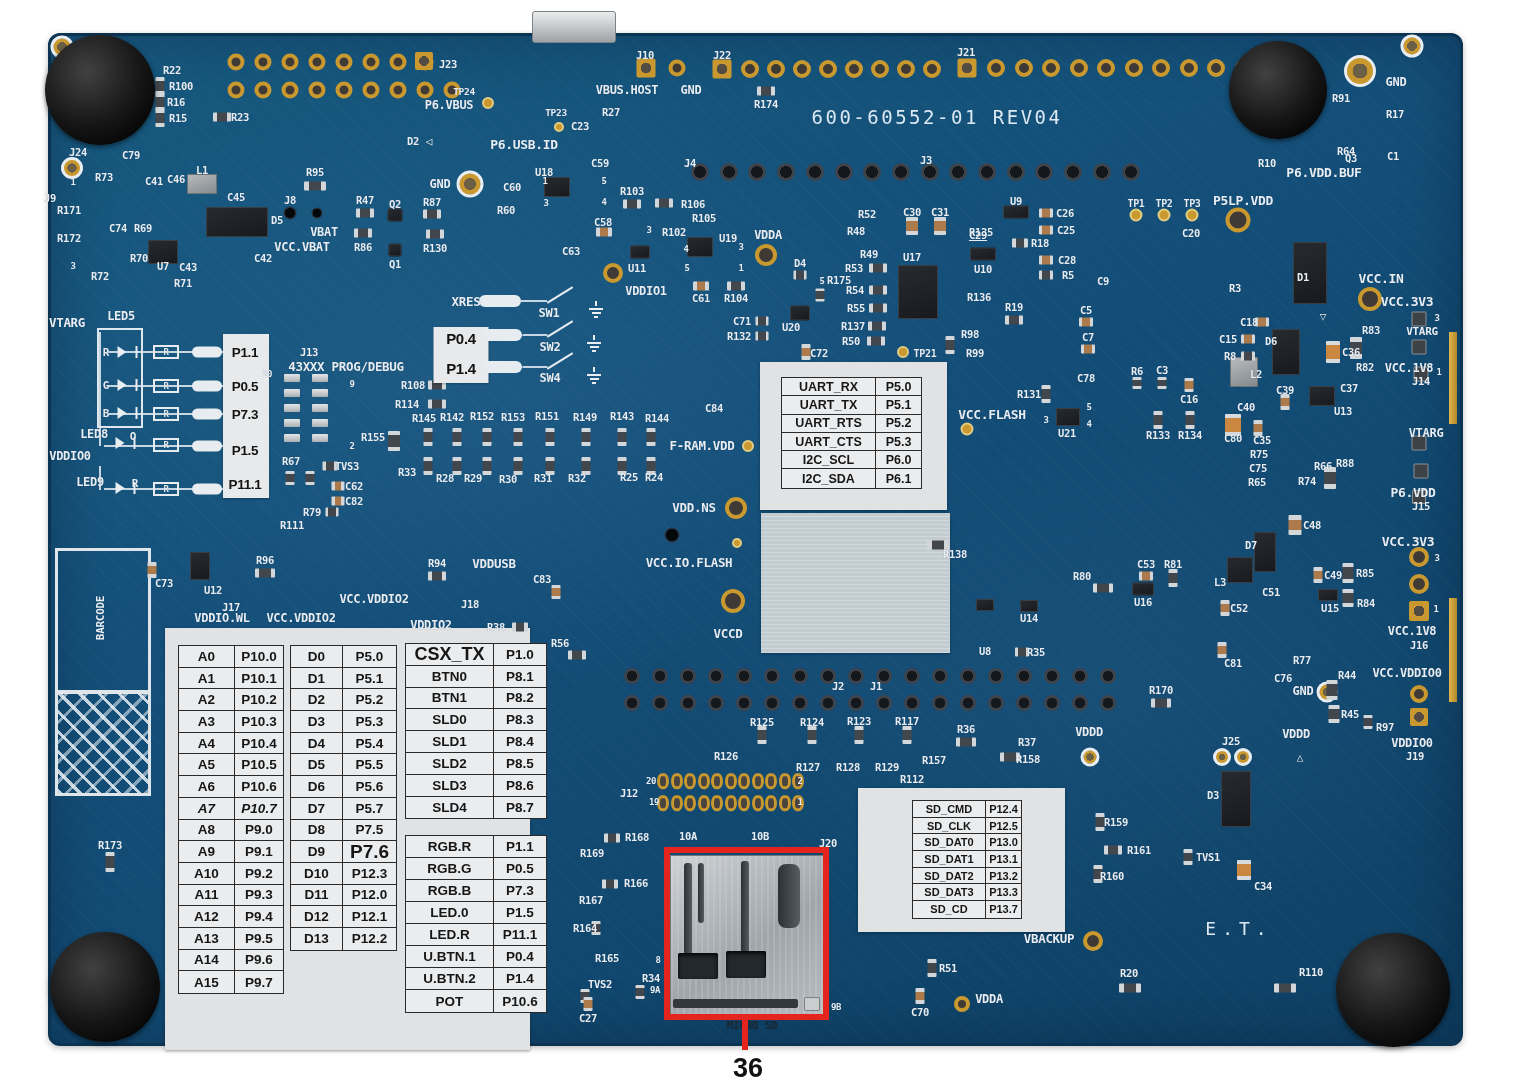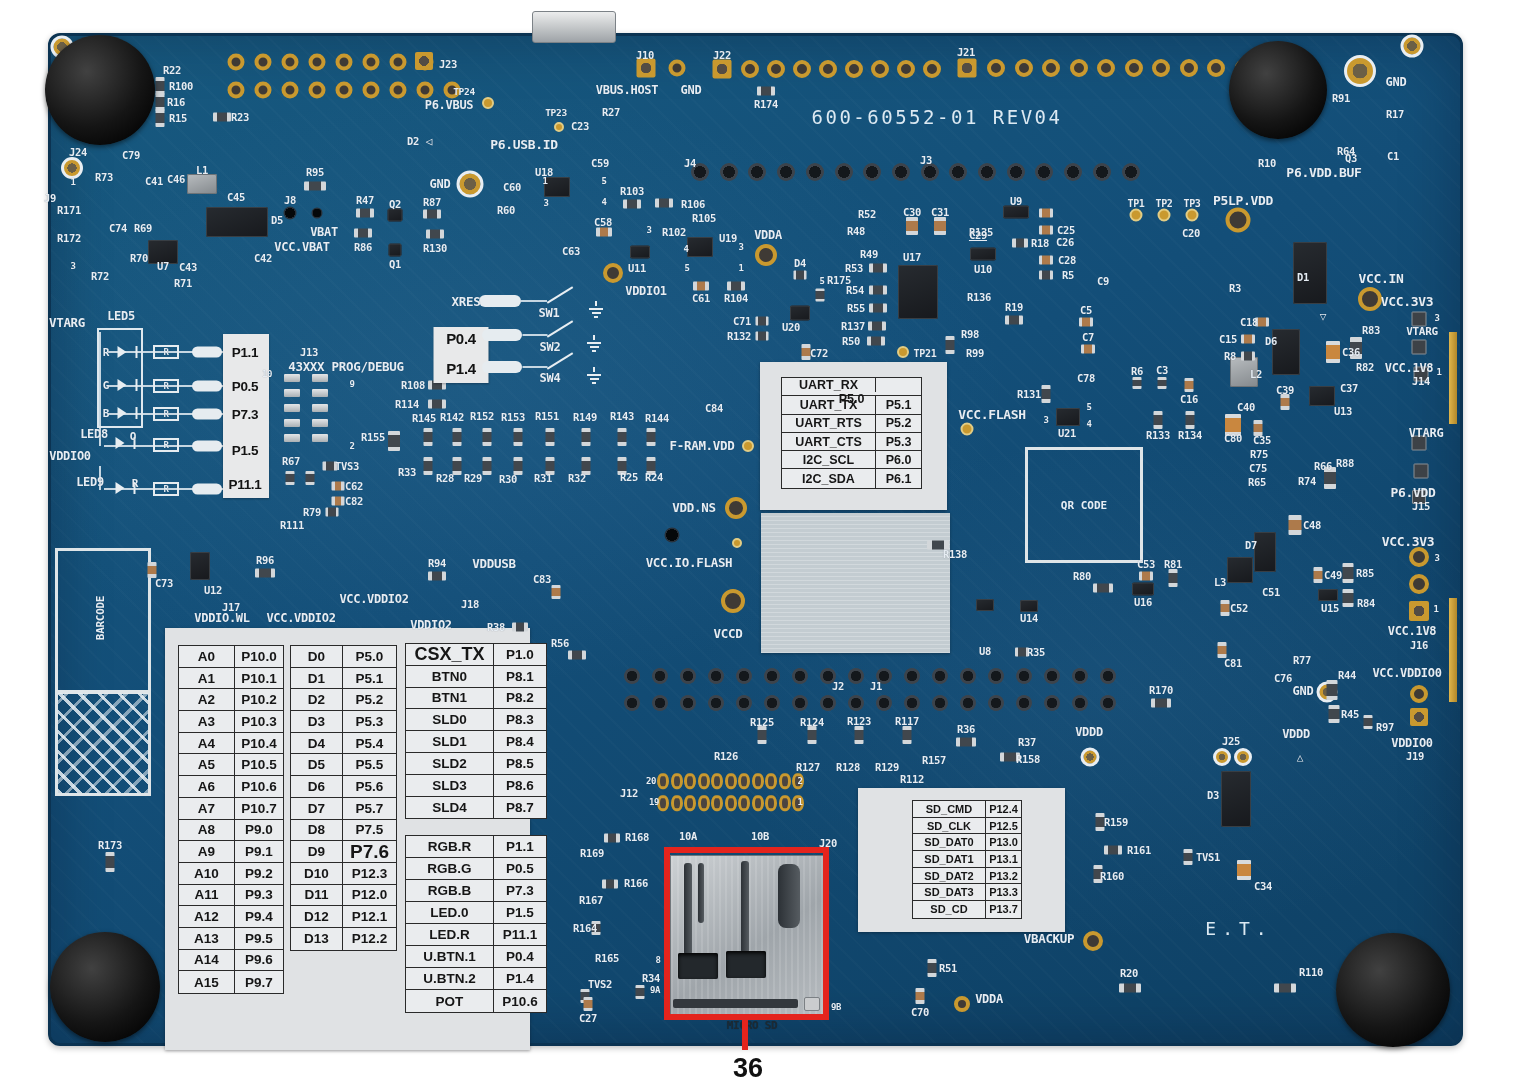--- a/index.html
+++ b/index.html
@@ -87,23 +87,20 @@
 <body>
 
 <div id="scene">
   <div id="board"></div>
 
   <div class="panel" id="bigpanel" style="left:165px;top:628px;width:365px;height:422px;"></div>
   <div class="panel" style="left:760px;top:362px;width:187px;height:148px;"></div>
   <div class="panel" style="left:858px;top:788px;width:207px;height:144px;"></div>
   <div id="graysticker"></div>
 
-  <div id="qrbox">
-    <span>QR CODE</span>
-  </div>
   <div id="barcodebox"></div>
   <div id="barcodehatch"></div>
 
   <div id="sdslot">
     <div class="slotcut" style="left:13px;top:7px;width:8px;height:92px;"></div>
     <div class="slotcut" style="left:27px;top:7px;width:6px;height:60px;"></div>
     <div class="slotcut" style="left:70px;top:5px;width:8px;height:92px;"></div>
     <div class="slotcut" style="left:107px;top:8px;width:22px;height:64px;border-radius:8px;"></div>
     <div class="slotwin" style="left:7px;top:97px;width:40px;height:26px;"></div>
     <div class="slotwin" style="left:55px;top:95px;width:40px;height:27px;"></div>
@@ -258,21 +255,21 @@
     <div class="sslabel" style="left: 853px; top: 326px;">R137</div>
     <div class="sslabel" style="left: 851px; top: 341px;">R50</div>
     <div class="sslabel" style="left: 819px; top: 353px;">C72</div>
     <div class="sslabel" style="left: 869px; top: 254px;">R49</div>
     <div class="sslabel" style="left: 867px; top: 214px;">R52</div>
     <div class="sslabel" style="left: 856px; top: 231px;">R48</div>
     <div class="sslabel" style="left: 912px; top: 212px;">C30</div>
     <div class="sslabel" style="left: 940px; top: 212px;">C31</div>
     <div class="sslabel" style="left: 981px; top: 232px;">R135</div>
     <div class="sslabel" style="left: 1016px; top: 201px;">U9</div>
-    <div class="sslabel" style="left: 1065px; top: 213px; margin-top: 29px;">C26</div>
+    <div class="sslabel" style="left: 1065px; top: 213px;">C26</div>
     <div class="sslabel" style="left: 1066px; top: 230px;">C25</div>
     <div class="sslabel" style="left: 1040px; top: 243px;">R18</div>
     <div class="sslabel" style="left: 978px; top: 235px; text-decoration: underline;">C29</div>
     <div class="sslabel" style="left: 983px; top: 269px;">U10</div>
     <div class="sslabel" style="left: 1067px; top: 260px;">C28</div>
     <div class="sslabel" style="left: 1068px; top: 275px;">R5</div>
     <div class="sslabel" style="left: 1103px; top: 281px;">C9</div>
     <div class="sslabel" style="left: 979px; top: 297px;">R136</div>
     <div class="sslabel" style="left: 1014px; top: 307px;">R19</div>
     <div class="sslabel" style="left: 1086px; top: 310px;">C5</div>
@@ -839,21 +836,21 @@
         <div class="tc" style="flex: 1 1 0%; font-size: 13.5px;">P10.4</div>
       </div>
       <div class="trow" style="height: 21.7px;">
         <div class="tc l" style="width: 56px; font-size: 13.5px;">A5</div>
         <div class="tc" style="flex: 1 1 0%; font-size: 13.5px;">P10.5</div>
       </div>
       <div class="trow" style="height: 21.7px;">
         <div class="tc l" style="width: 56px; font-size: 13.5px;">A6</div>
         <div class="tc" style="flex: 1 1 0%; font-size: 13.5px;">P10.6</div>
       </div>
-      <div class="trow" style="height: 21.7px;">
+      <div class="trow" style="height: 21.7px; font-style: italic;">
         <div class="tc l" style="width: 56px; font-size: 13.5px;">A7</div>
         <div class="tc" style="flex: 1 1 0%; font-size: 13.5px;">P10.7</div>
       </div>
       <div class="trow" style="height: 21.7px;">
         <div class="tc l" style="width: 56px; font-size: 13.5px;">A8</div>
         <div class="tc" style="flex: 1 1 0%; font-size: 13.5px;">P9.0</div>
       </div>
       <div class="trow" style="height: 21.7px;">
         <div class="tc l" style="width: 56px; font-size: 13.5px;">A9</div>
         <div class="tc" style="flex: 1 1 0%; font-size: 13.5px;">P9.1</div>
@@ -1003,21 +1000,21 @@
       <div class="trow" style="height: 22px;">
         <div class="tc l" style="width: 88px; font-size: 13.5px;">U.BTN.2</div>
         <div class="tc" style="flex: 1 1 0%; font-size: 13.5px;">P1.4</div>
       </div>
       <div class="trow" style="height: 22px;">
         <div class="tc l" style="width: 88px; font-size: 13.5px;">POT</div>
         <div class="tc" style="flex: 1 1 0%; font-size: 13.5px;">P10.6</div>
       </div>
     </div>
     <div class="ptable" style="left: 781px; top: 377px; width: 139px;">
-      <div class="trow" style="height: 18.3px; flex-direction: column;">
+      <div class="trow" style="height: 18.3px;">
         <div class="tc l" style="width: 94px; font-size: 12.5px;">UART_RX</div>
         <div class="tc" style="flex: 1 1 0%; font-size: 12.5px;">P5.0</div>
       </div>
       <div class="trow" style="height: 18.3px;">
         <div class="tc l" style="width: 94px; font-size: 12.5px;">UART_TX</div>
         <div class="tc" style="flex: 1 1 0%; font-size: 12.5px;">P5.1</div>
       </div>
       <div class="trow" style="height: 18.3px;">
         <div class="tc l" style="width: 94px; font-size: 12.5px;">UART_RTS</div>
         <div class="tc" style="flex: 1 1 0%; font-size: 12.5px;">P5.2</div>

